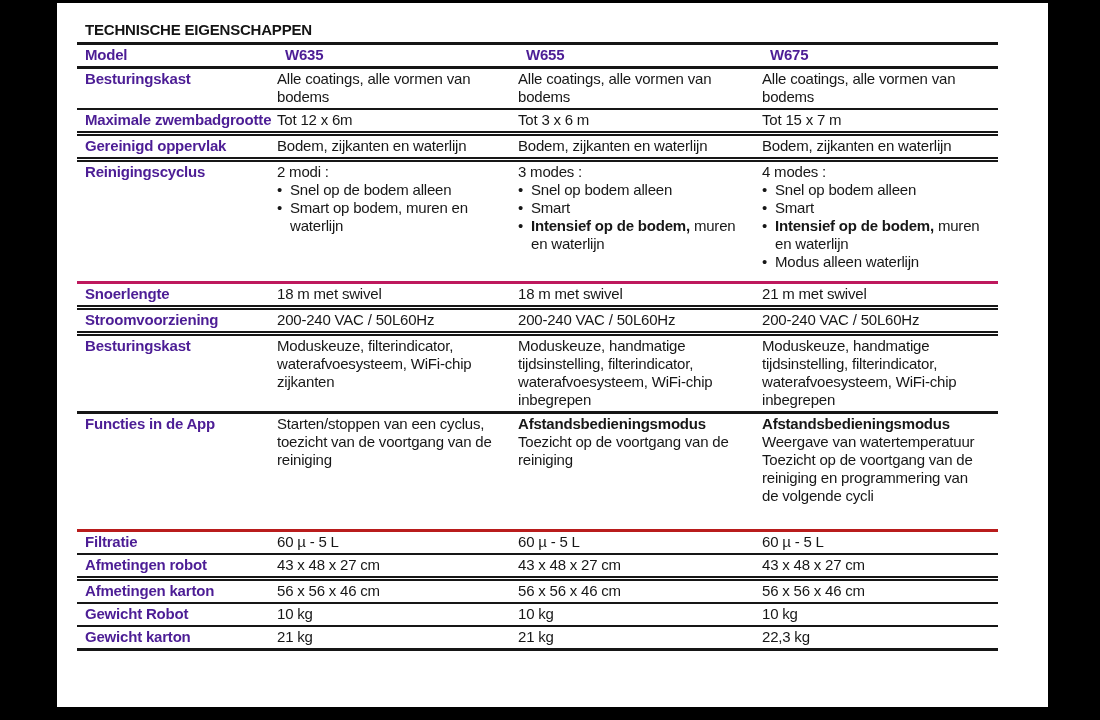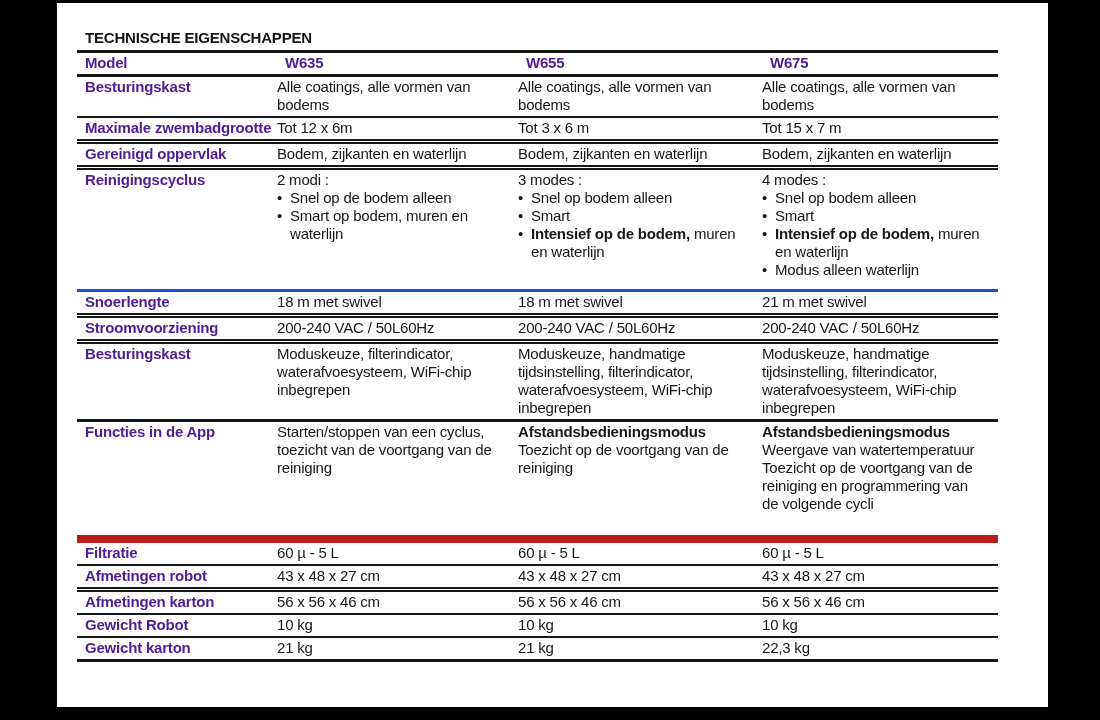--- a/index.html
+++ b/index.html
@@ -15,21 +15,21 @@
     width: 991px; height: 704px;
     background: #fff;
     box-sizing: border-box;
     padding: 14px 0 0 20px;
     color: #141414;
   }
   .doc { width: 921px; }
   .doc-title {
     font-size: 15px; font-weight: 700;
     letter-spacing: -0.2px;
-    margin: 12px 0 4px 8px;
+    margin: 4px 0 4px 8px;
     color: #141414;
   }
   .title-wrap { border-bottom: 3px solid #161616; }
   table.specs {
     border-collapse: collapse;
     table-layout: fixed;
     width: 921px;
     font-size: 15px;
     line-height: 18px;
     letter-spacing: -0.2px;
@@ -45,25 +45,25 @@
     padding: 1px 18px 2px 0;
     font-weight: 400;
   }
   th { font-weight: 700; padding-left: 8px; padding-right: 4px; color: #4c1d95; }
   thead th { font-size: 15px; }
   thead tr { border-bottom: 3px solid #161616; }
   tbody tr { border-top: 2px solid #161616; }
   tbody tr:nth-child(1)  { border-top: none; }
   tbody tr:nth-child(3)  { border-top: 5px double #161616; }
   tbody tr:nth-child(4)  { border-top: 5px double #161616; }
-  tbody tr:nth-child(5)  { border-top: 3px solid #1d4ed8; }
+  tbody tr:nth-child(5)  { border-top: 3px solid #be185d; }
   tbody tr:nth-child(6)  { border-top: 5px double #161616; }
   tbody tr:nth-child(7)  { border-top: 5px double #161616; }
   tbody tr:nth-child(8)  { border-top: 3px solid #161616; }
-  tbody tr:nth-child(9)  { border-top: 8px solid #b91c1c; margin-left: 12px; }
+  tbody tr:nth-child(9)  { border-top: 3px solid #b91c1c; margin-left: 12px; }
   tbody tr:nth-child(11) { border-top: 5px double #161616; }
   table.specs { border-bottom: 3px solid #161616; }
   tbody tr:nth-child(4) { height: 123px; margin-left: 36px; }
   tbody tr:nth-child(8) { height: 118px; }
   .line { position: relative; }
   .line.bullet { padding-left: 13px; }
   .line.bullet::before {
     content: "\2022";
     position: absolute; left: 0; top: 0;
   }
@@ -171,21 +171,21 @@
               <td>
                 <div class="line"><span>200-240 VAC / 50L60Hz</span></div>
               </td>
               <td>
                 <div class="line"><span>200-240 VAC / 50L60Hz</span></div>
               </td>
             </tr>
             <tr>
               <th>Besturingskast</th>
               <td>
-                <div class="line"><span>Moduskeuze, filterindicator, waterafvoesysteem, WiFi-chip inbegrepen</span></div>
+                <div class="line"><span>Moduskeuze, filterindicator, waterafvoesysteem, WiFi-chip zijkanten</span></div>
               </td>
               <td>
                 <div class="line"><span>Moduskeuze, handmatige tijdsinstelling, filterindicator, waterafvoesysteem, WiFi-chip inbegrepen</span></div>
               </td>
               <td>
                 <div class="line"><span>Moduskeuze, handmatige tijdsinstelling, filterindicator, waterafvoesysteem, WiFi-chip inbegrepen</span></div>
               </td>
             </tr>
             <tr>
               <th>Functies in de App</th>

